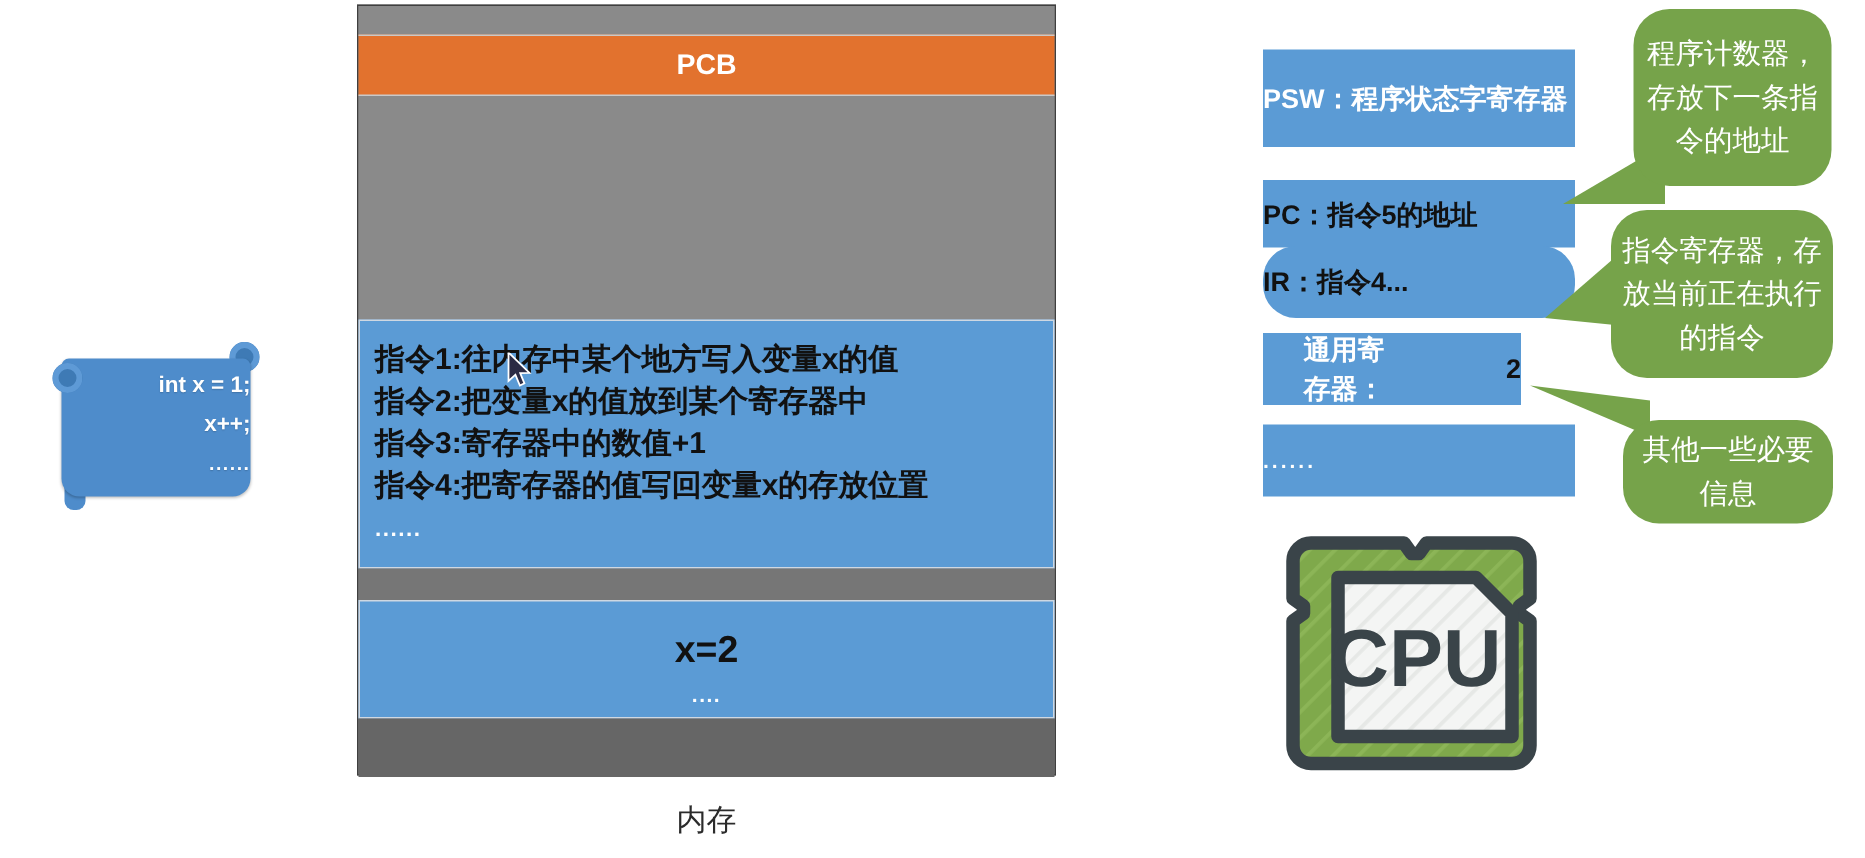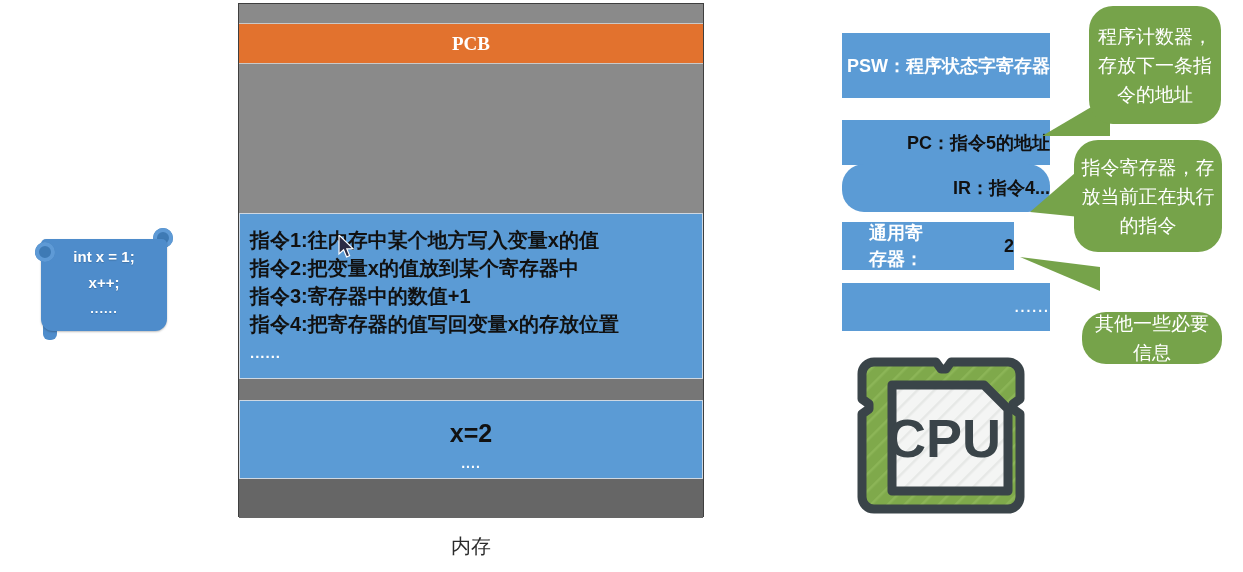--- a/index.html
+++ b/index.html
@@ -50,21 +50,21 @@
     width: 14px;
     height: 22px;
     background: #4e8ccb;
     border-radius: 0 0 6px 6px;
   }
   #code-scroll .code-text {
     position: absolute;
     left: 8px;
     top: 22px;
     width: 126px;
-    text-align: center;
+    text-align: right;
     color: #ffffff;
     font-size: 15px;
     font-weight: bold;
     line-height: 26px;
     text-shadow: 0 1px 1px rgba(0,0,0,0.18);
   }
   #code-scroll .code-text .dots {
     font-size: 13px;
     letter-spacing: 1px;
   }
@@ -133,21 +133,20 @@
     left: 0;
     top: 0;
     width: 100%;
     height: 100%;
     display: flex;
     align-items: center;
     justify-content: center;
     color: #ffffff;
     font-size: 19px;
     font-weight: bold;
-    font-family: Liberation Serif, serif;
   }
   #memory-caption {
     position: absolute;
     left: 238px;
     top: 533px;
     width: 466px;
     text-align: center;
     font-size: 20px;
     color: #2b2b2b;
   }
@@ -161,21 +160,21 @@
     height: 26px;
   }
 
   
   .reg-box {
     position: absolute;
     background: #5b9bd5;
     box-sizing: border-box;
     display: flex;
     align-items: center;
-    justify-content: flex-end;
+    justify-content: flex-start;
     text-align: center;
     font-size: 18px;
     font-weight: bold;
     line-height: 26px;
   }
   #reg-psw { left: 842px; top: 33px;  width: 208px; height: 65px;  color: #ffffff; }
   #reg-pc  { left: 842px; top: 120px; width: 208px; height: 45px;  color: #111111; }
   #reg-ir  { left: 842px; top: 164px; width: 208px; height: 48px;  color: #111111; border-radius: 22px; }
   #reg-gen { left: 842px; top: 222px; width: 172px; height: 48px;  color: #ffffff;
              justify-content: flex-start; padding-left: 20px; gap: 36px; }
@@ -198,21 +197,21 @@
     line-height: 29px;
     text-align: center;
     display: flex;
     align-items: center;
     justify-content: center;
     box-sizing: border-box;
     padding: 4px 6px;
   }
   #callout-pc   { left: 1089px; top: 6px;   width: 132px; height: 118px; }
   #callout-ir   { left: 1074px; top: 140px; width: 148px; height: 112px; }
-  #callout-misc { left: 1082px; top: 280px; width: 140px; height: 52px; margin-top: 32px; }
+  #callout-misc { left: 1082px; top: 280px; width: 140px; height: 69px; }
 
   .tail { position: absolute; }
 
   
   #cpu-icon {
     position: absolute;
     left: 852px;
     top: 352px;
     width: 178px;
     height: 172px;

